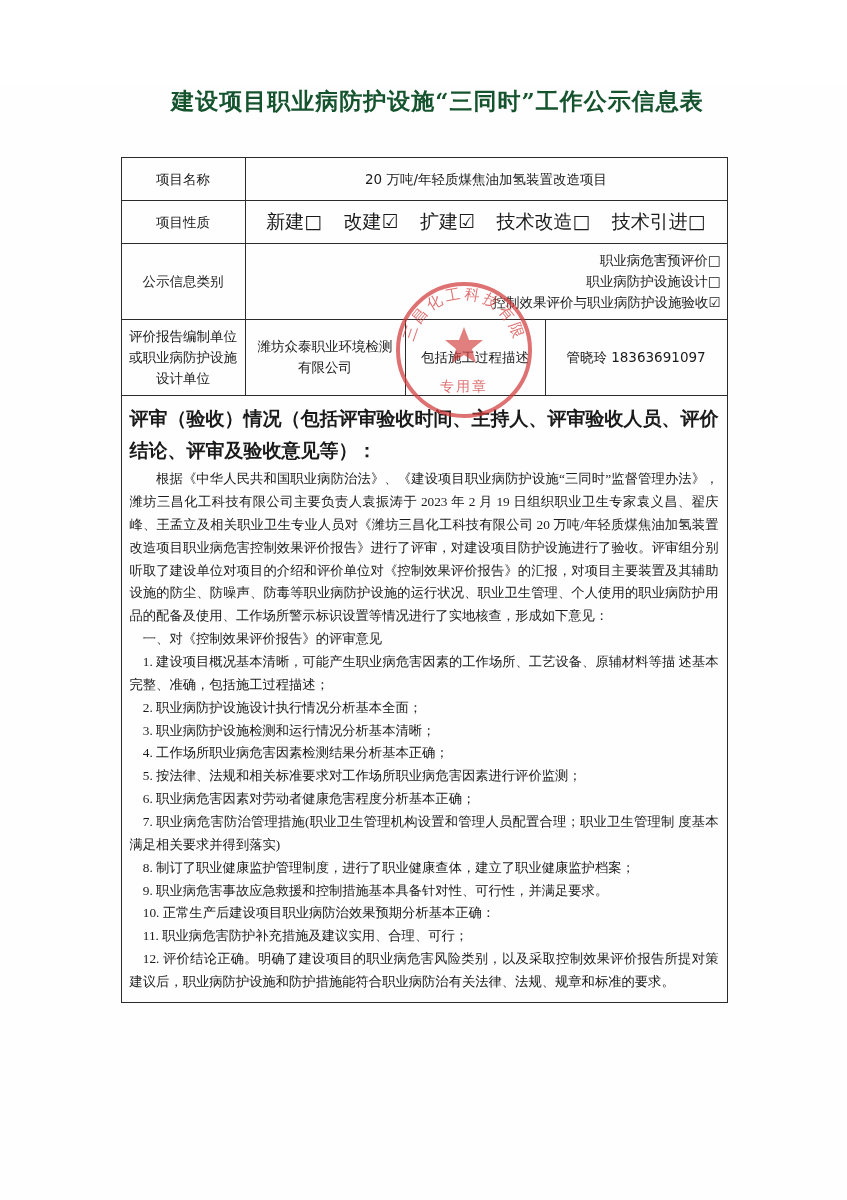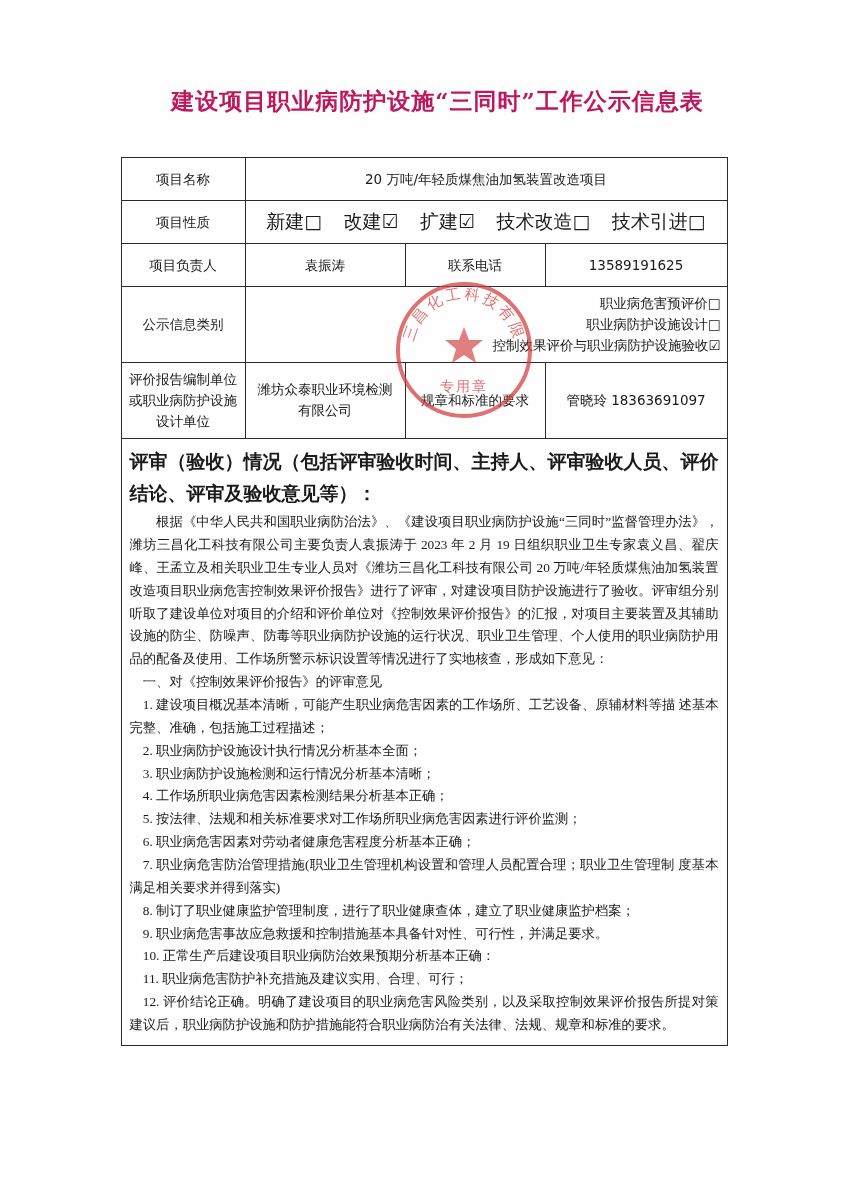--- a/index.html
+++ b/index.html
@@ -23,21 +23,21 @@
     box-sizing: border-box;
     padding: 0;
   }
   .doc-title {
     text-align: center;
     font-size: 23px;
     font-weight: bold;
     letter-spacing: 1px;
     margin: 86px 0 0 0;
     font-family: "DejaVu Serif", "Liberation Serif", serif;
-    color: #be185d;
+    color: #14532d;
     padding-left: 28px;
   }
   .table-wrap {
     margin: 34px auto 0 auto;
     width: 606px;
     position: relative;
   }
   table.main {
     border-collapse: collapse;
     width: 606px;
@@ -153,38 +153,32 @@
           <td colspan="3">
             <div class="nature-line">
               <span><span>新建</span>□</span>
               <span><span>改建</span>☑</span>
               <span><span>扩建</span>☑</span>
               <span><span>技术改造</span>□</span>
               <span><span>技术引进</span>□</span>
             </div>
           </td>
         </tr>
-        <tr class="row-tall">
-          <td class="lbl">项目负责人</td>
-          <td class="val">袁振涛</td>
-          <td class="lbl2">联系电话</td>
-          <td class="val">13589191625</td>
-        </tr>
         <tr>
           <td class="lbl">公示信息类别</td>
           <td class="cat-cell" colspan="3">
             <div><span>职业病危害预评价</span>□</div>
             <div><span>职业病防护设施设计</span>□</div>
             <div><span>控制效果评价与职业病防护设施验收</span>☑</div>
           </td>
         </tr>
         <tr>
           <td class="lbl">评价报告编制单位或职业病防护设施设计单位</td>
           <td class="unit-cell">潍坊众泰职业环境检测有限公司</td>
-          <td class="lbl2">规章和标准的要求</td>
+          <td class="lbl2">包括施工过程描述</td>
           <td class="val">管晓玲 18363691097</td>
         </tr>
         <tr>
           <td colspan="4" style="padding:0;">
             <div class="review-head">评审（验收）情况（包括评审验收时间、主持人、评审验收人员、评价结论、评审及验收意见等）：</div>
             <div class="review-body">
               <p>根据《中华人民共和国职业病防治法》、《建设项目职业病防护设施“三同时”监督管理办法》，潍坊三昌化工科技有限公司主要负责人袁振涛于 2023 年 2 月 19 日组织职业卫生专家袁义昌、翟庆峰、王孟立及相关职业卫生专业人员对《潍坊三昌化工科技有限公司 20 万吨/年轻质煤焦油加氢装置改造项目职业病危害控制效果评价报告》进行了评审，对建设项目防护设施进行了验收。评审组分别听取了建设单位对项目的介绍和评价单位对《控制效果评价报告》的汇报，对项目主要装置及其辅助设施的防尘、防噪声、防毒等职业病防护设施的运行状况、职业卫生管理、个人使用的职业病防护用品的配备及使用、工作场所警示标识设置等情况进行了实地核查，形成如下意见：</p>
               <p class="sub">一、对《控制效果评价报告》的评审意见</p>
               <p class="sub">1. 建设项目概况基本清晰，可能产生职业病危害因素的工作场所、工艺设备、原辅材料等描 述基本完整、准确，包括施工过程描述；</p>
               <p class="sub">2. 职业病防护设施设计执行情况分析基本全面；</p>

